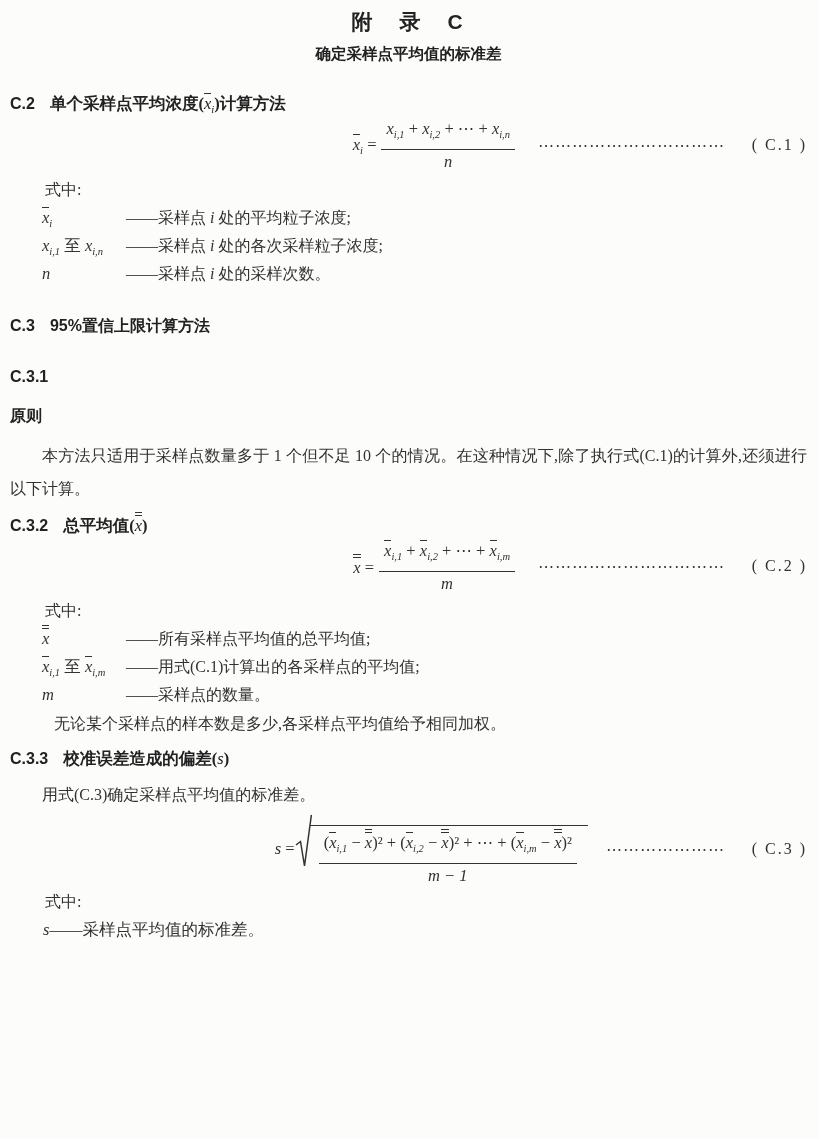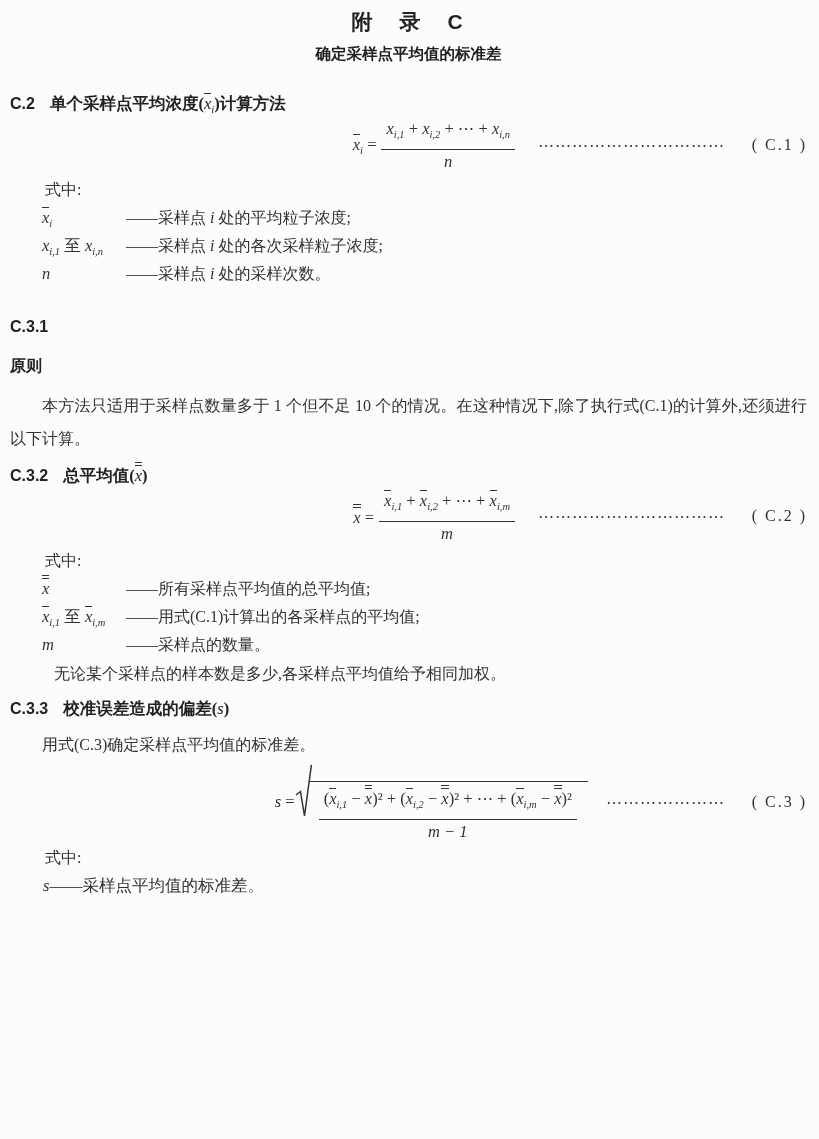--- a/index.html
+++ b/index.html
@@ -36,21 +36,21 @@
   .frac .fnum{padding:1px 5px 8px;border-bottom:1.3px solid #333;white-space:nowrap;}
   .frac .fden{padding-top:2px;}
   .formula-row{display:flex;align-items:center;}
   .f-c1{margin-top:2px;min-height:54px;} .f-c2{margin-top:1px;min-height:54px;}
   .f-c3{margin-top:2px;min-height:58px;}
   .f-core{display:inline-flex;align-items:center;margin-left:auto;white-space:nowrap;}
   .dots{font-family:"DejaVu Sans",sans-serif;letter-spacing:1px;margin-left:18px;white-space:nowrap;color:#3a3a3a;}
   .eq-label{flex:none;min-width:82px;text-align:right;white-space:nowrap;letter-spacing:2px;}
   .sqrt{display:inline-flex;align-items:flex-start;}
   .sqrt svg{flex:none;margin-right:-2px;}
-  .radicand{border-top:1.5px solid #333;padding:2px 6px 0 4px;margin-top:18px;display:inline-flex;align-items:flex-start;}
+  .radicand{border-top:1.5px solid #333;padding:2px 6px 0 4px;margin-top:12px;display:inline-flex;align-items:flex-start;}
   
   .where-intro{margin:0 0 0 35px;line-height:28px;}
   .wi-1{margin-top:4px;} .wi-2{margin-top:3px;} .wi-3{margin-top:2px;}
   .defrow{display:flex;align-items:baseline;margin-left:32px;line-height:28px;}
   .defrow .term{flex:none;width:84px;white-space:nowrap;}
   .defrow .desc{flex:1;}
   .note{margin:0 0 0 44px;line-height:29px;}
   .s-line{margin:0 0 0 33px;line-height:28px;}
 </style>
 </head>
@@ -91,20 +91,24 @@
       <span class="term math"><span class="var">x</span><sub>i,1</sub><span> 至 </span><span class="var">x</span><sub>i,n</sub></span>
       <span class="desc"><span>——采样点 </span><span class="var">i</span><span> 处的各次采样粒子浓度;</span></span>
     </div>
     <div class="defrow">
       <span class="term math"><span class="var">n</span></span>
       <span class="desc"><span>——采样点 </span><span class="var">i</span><span> 处的采样次数。</span></span>
     </div>
   </section>
 
   <section>
+    <h2 class="h-row mt-c3">
+      <span>C.3</span>
+      <span>95%置信上限计算方法</span>
+    </h2>
 
     <h2 class="h-row mt-c31">
       <span>C.3.1</span>
       <span>原则</span>
     </h2>
     <p class="para p-c31">本方法只适用于采样点数量多于 1 个但不足 10 个的情况。在这种情况下,除了执行式(C.1)的计算外,还须进行以下计算。</p>
 
     <h2 class="h-row mt-c32">
       <span>C.3.2</span>
       <span class="math"><span>总平均值(</span><span class="var dbar">x</span><span>)</span></span>

